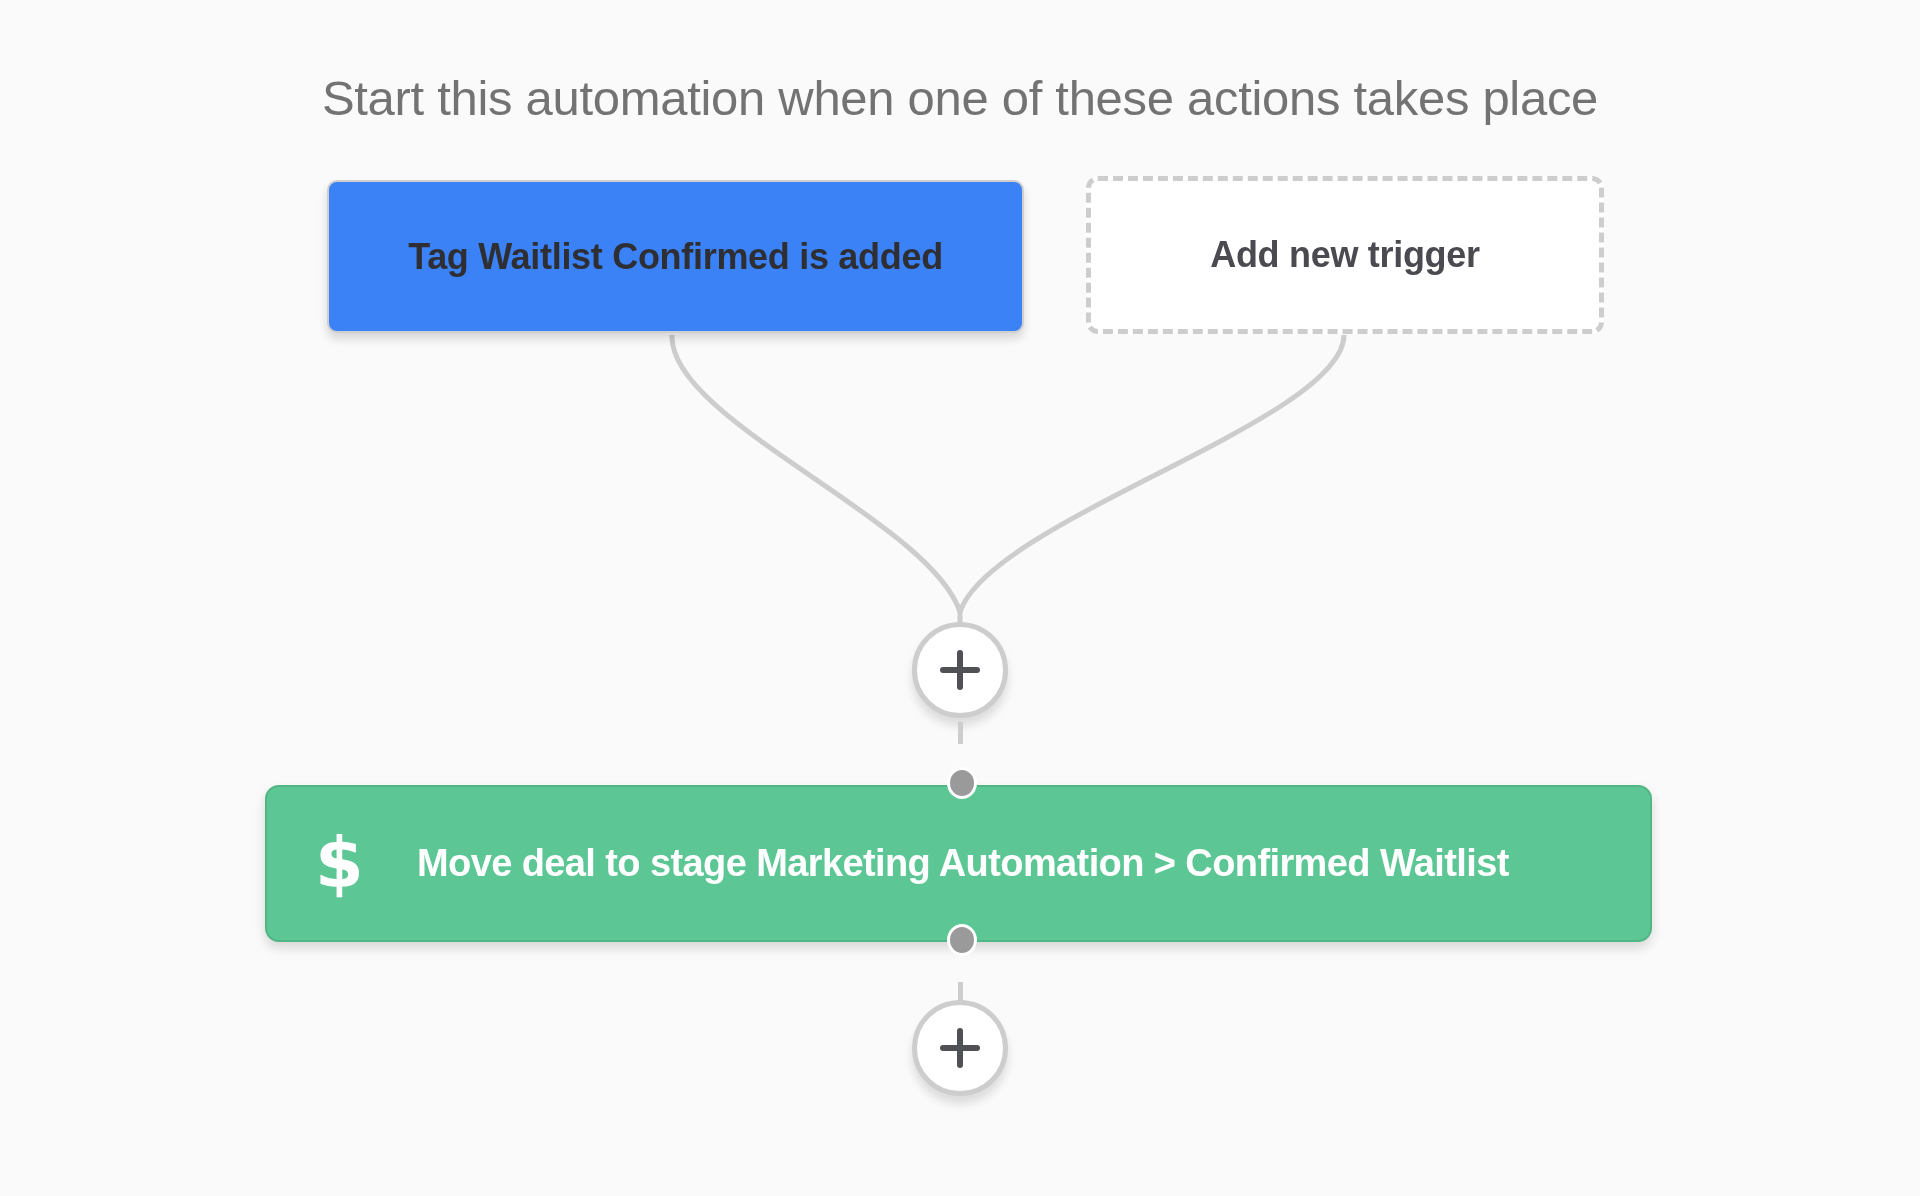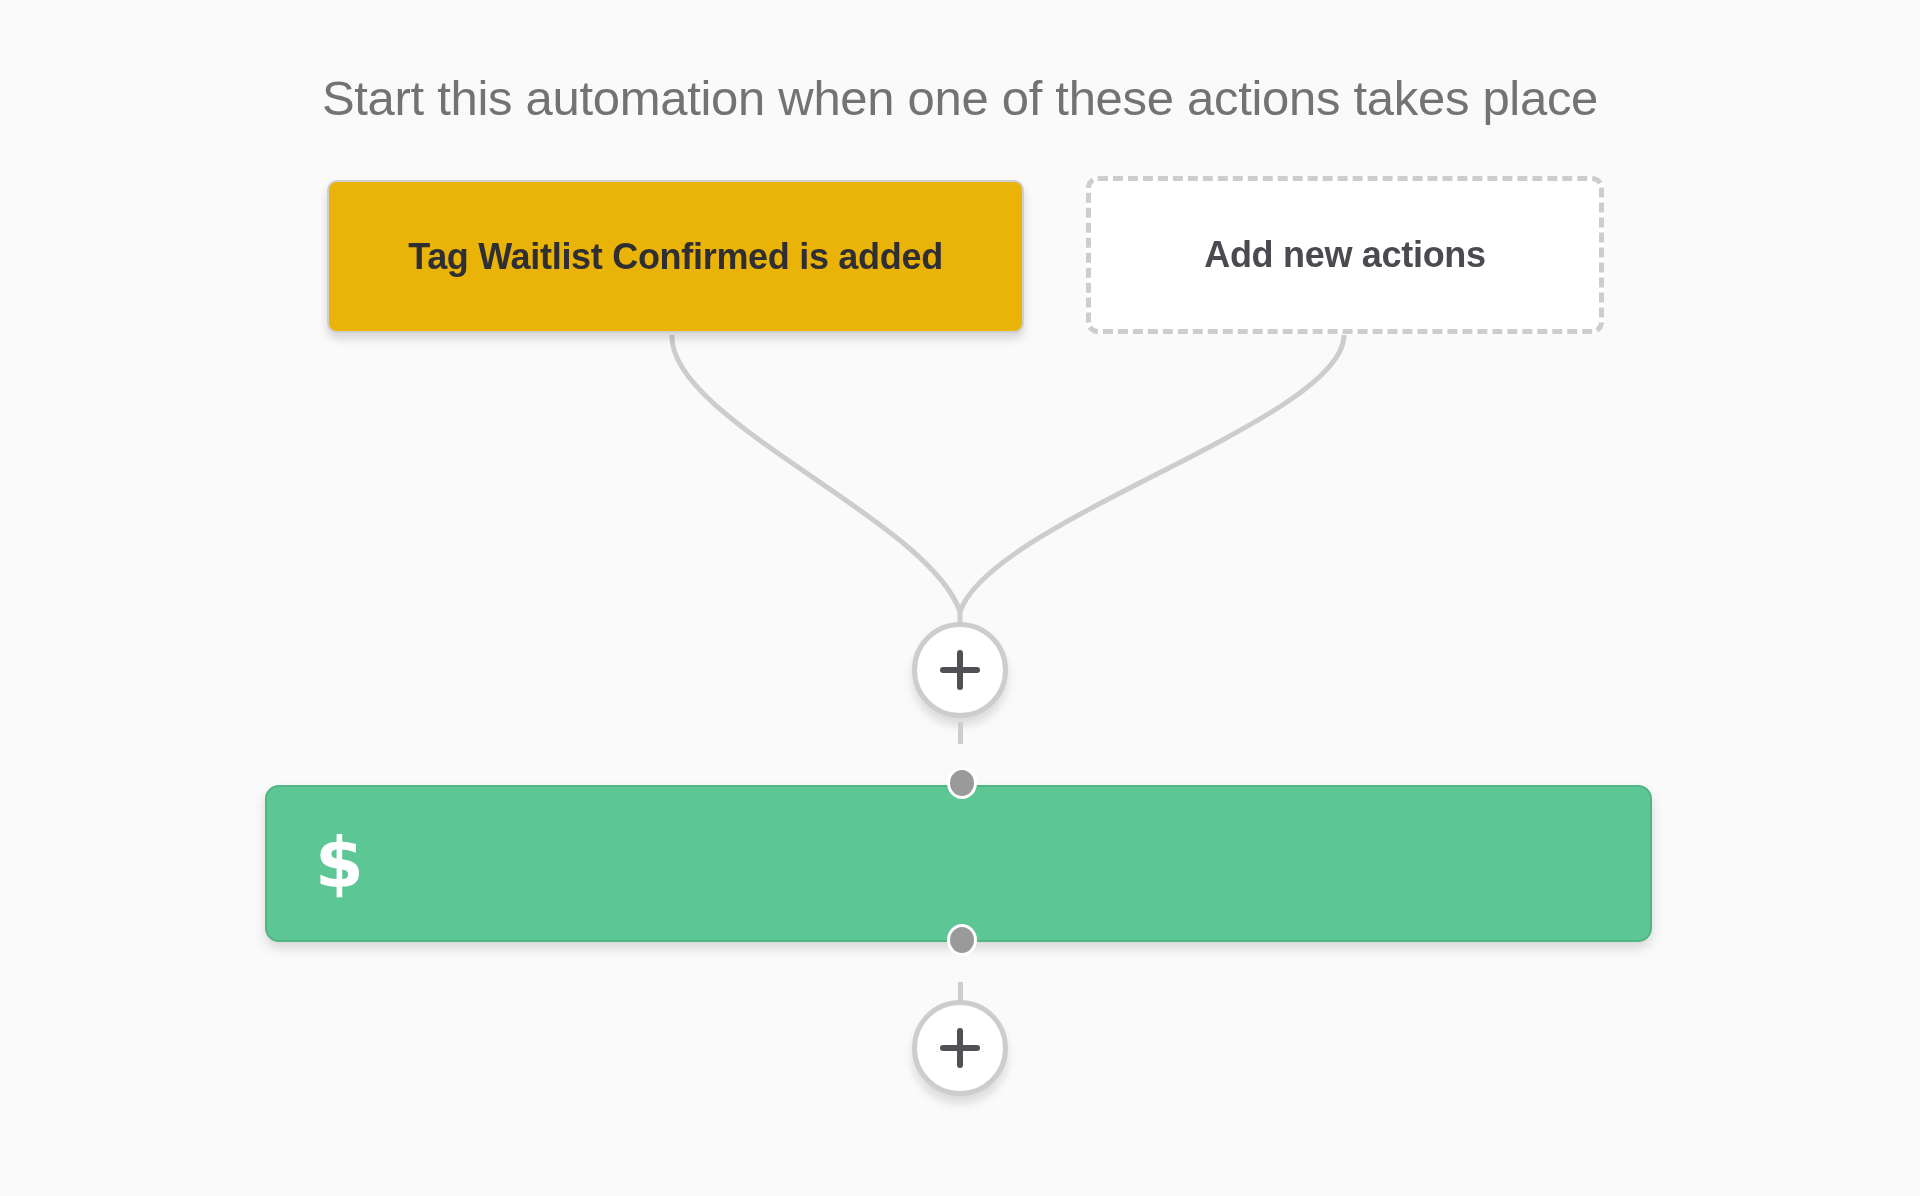--- a/index.html
+++ b/index.html
@@ -8,21 +8,21 @@
     background:#fbfafa;
     font-family:"DejaVu Sans", "Liberation Sans", sans-serif;
   }
   .title {
     position:absolute; left:0; width:1920px; top:70px;
     text-align:center; font-size:49px; font-weight:300; color:#737373;
     letter-spacing:-0.3px; white-space:nowrap;
     font-family:"Liberation Sans", "DejaVu Sans", sans-serif;
   }
   .trigger {
-    position:absolute; box-sizing:border-box; background:#eab308;
+    position:absolute; box-sizing:border-box; background:#3b82f6;
     display:flex; align-items:center; justify-content:center;
     font-weight:bold; color:#2e2e33; font-size:36px; cursor:pointer;
     font-family:"Liberation Sans", "DejaVu Sans", sans-serif;
     letter-spacing:-0.3px; white-space:nowrap;
   }
   .trigger.solid {
     left:327px; top:180px; width:697px; height:153px;
     border:2px solid #cfcfcf; border-radius:10px;
     box-shadow:0 6px 10px rgba(0,0,0,0.14);
   }
@@ -74,32 +74,33 @@
   <path d="M672 335 C 668 420, 930 520, 960 612" stroke="#cdcdcd" stroke-width="5" fill="none"></path>
   <path d="M1344 335 C 1344 420, 990 520, 960 612" stroke="#cdcdcd" stroke-width="5" fill="none"></path>
   <line x1="960" y1="608" x2="960" y2="626" stroke="#cdcdcd" stroke-width="5"></line>
 </svg>
 
 <div class="trigger solid">
   <span>Tag Waitlist Confirmed is added</span>
 </div>
 
 <div class="trigger dashed">
-  <span>Add new actions</span>
+  <span>Add new trigger</span>
 </div>
 
 <div class="plus-btn" style="left:912px; top:622px;">
   <span class="h"></span>
   <span class="v"></span>
 </div>
 
 <div class="seg" style="left:958px; top:722px; height:22px;"></div>
 
 <div class="action">
   <span class="icon">$</span>
+  <span class="label">Move deal to stage Marketing Automation &gt; Confirmed Waitlist</span>
 </div>
 
 <div class="dot" style="left:947px; top:767px;"></div>
 <div class="dot" style="left:947px; top:924px;"></div>
 
 <div class="seg" style="left:958px; top:982px; height:22px;"></div>
 
 <div class="plus-btn" style="left:912px; top:1000px;">
   <span class="h"></span>
   <span class="v"></span>

